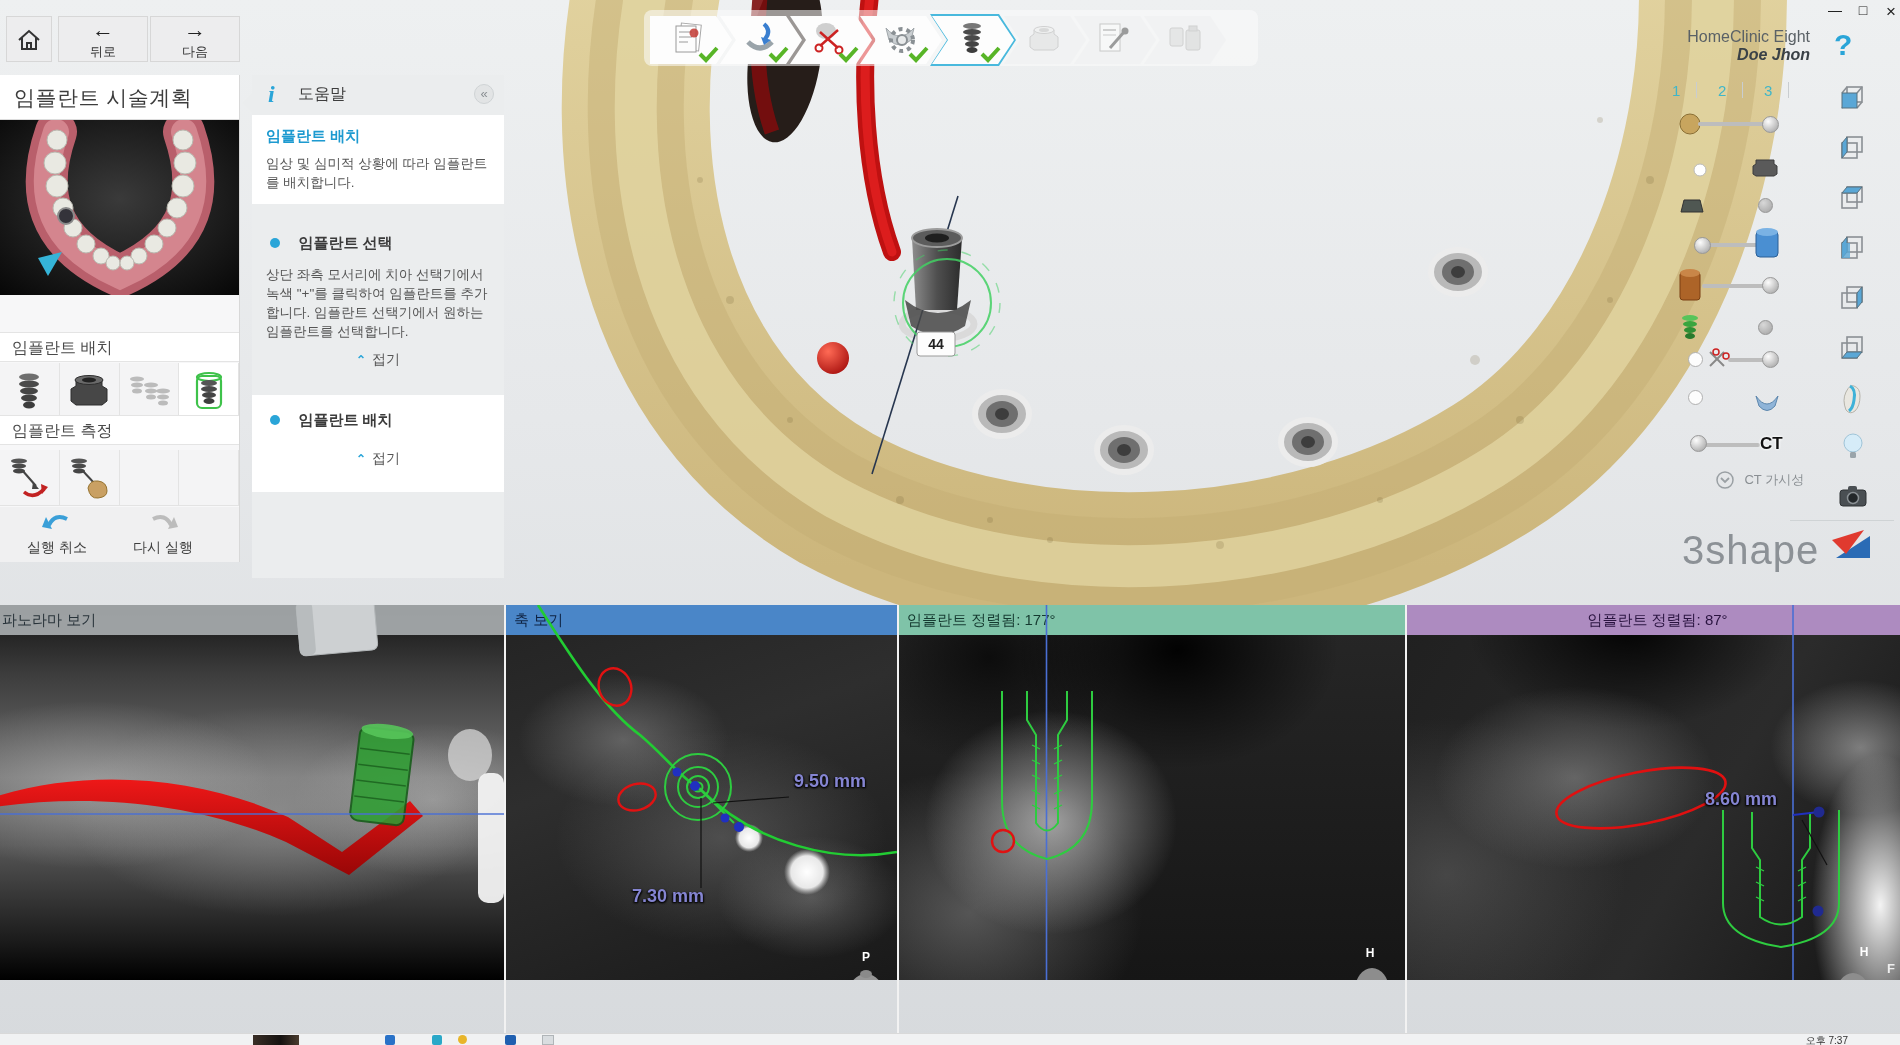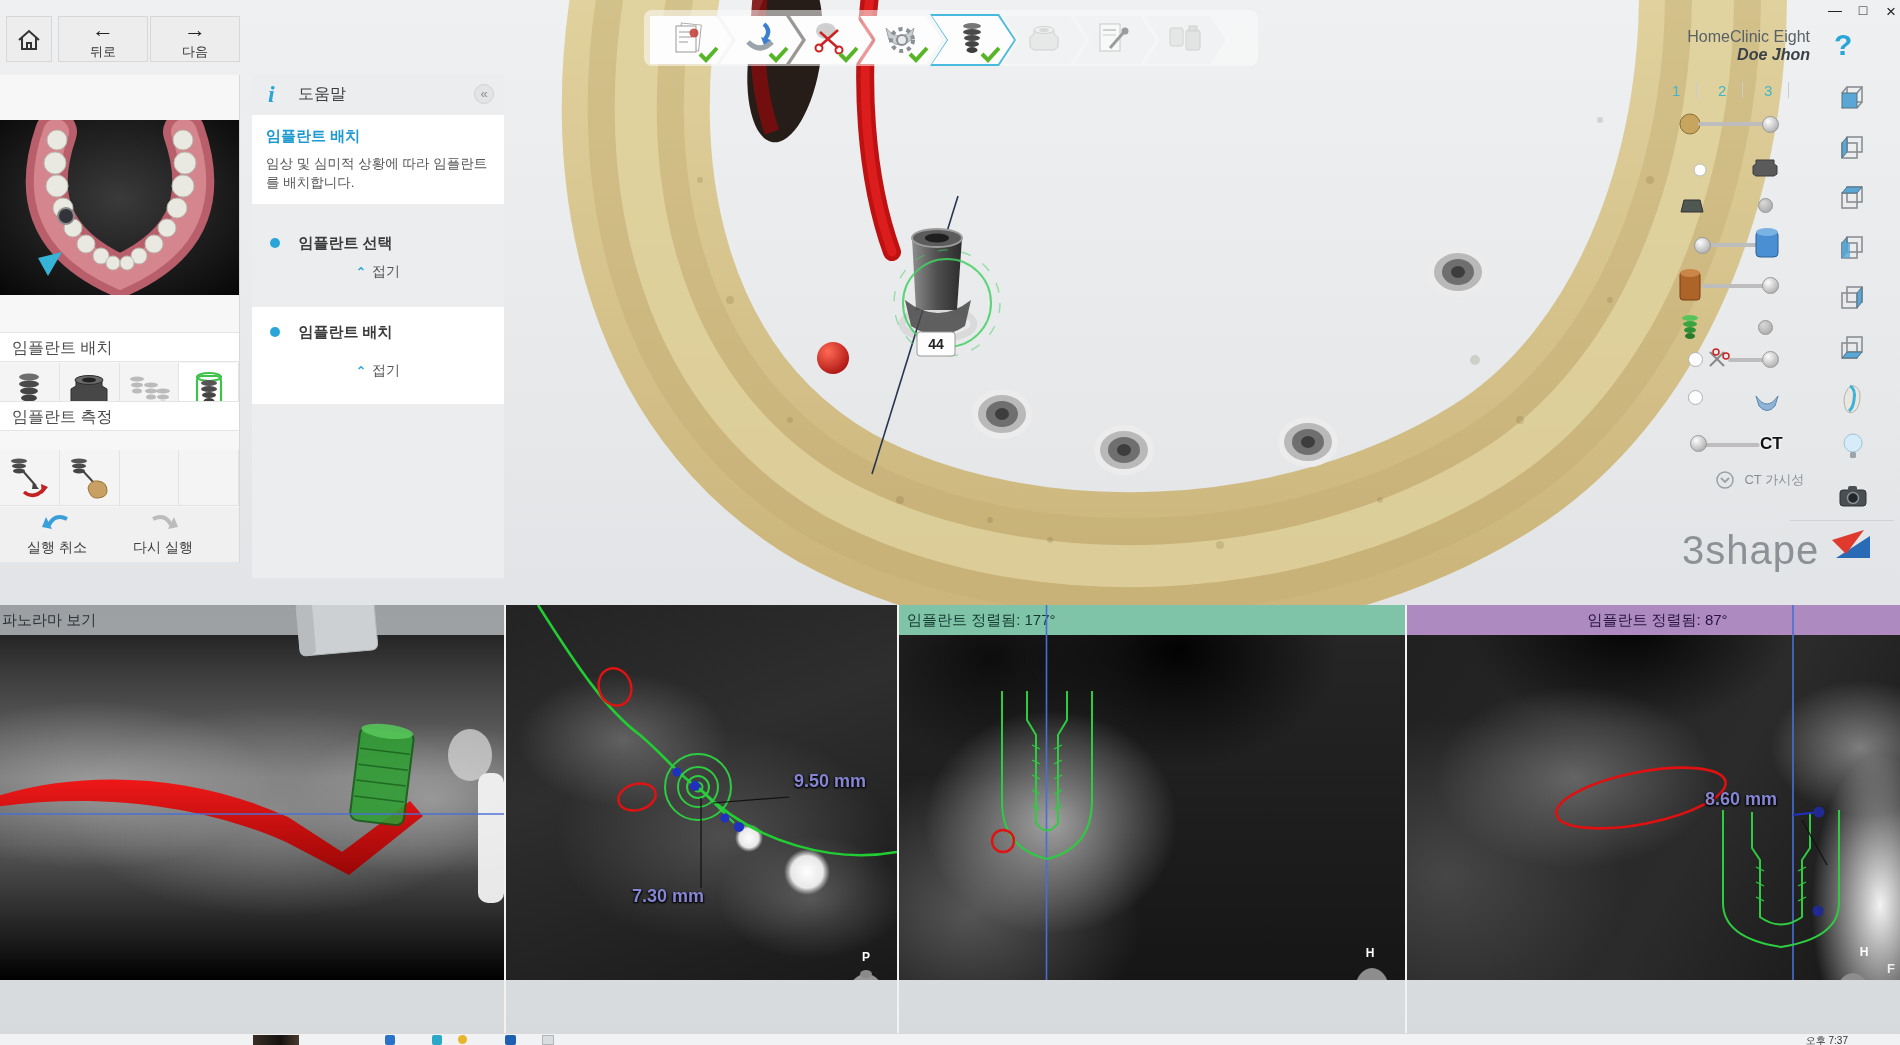--- a/index.html
+++ b/index.html
@@ -471,20 +471,21 @@
 
   <div class="ab" style="left:1682px;top:528px;">
     <span class="brandtxt">3shape</span>
     <svg width="46" height="42" style="vertical-align:-6px;margin-left:6px">
       <polygon points="6,30 40,8 40,30" fill="#2a6bb5"></polygon>
       <polygon points="2,12 34,2 16,26" fill="#e03a2f"></polygon>
     </svg>
   </div>
 
   <div class="ab" id="sidebar">
+    <div class="sb-title">임플란트 시술계획</div>
     <svg class="ab thumb" width="239" height="175" viewBox="0 0 239 175">
       <defs>
           <radialGradient id="tg" cx="0.5" cy="0.45" r="0.75">
         <stop offset="0" stop-color="#3a3a3a"></stop>
             <stop offset="1" stop-color="#060606"></stop>
           </radialGradient>
         </defs>
       <rect width="239" height="175" fill="url(#tg)"></rect>
       <path d="M56,12 C36,70 44,122 120,156 C196,122 204,70 184,12" fill="none" stroke="#b95f6b" stroke-width="42" stroke-linecap="round"></path>
       <path d="M56,12 C36,70 44,122 120,156 C196,122 204,70 184,12" fill="none" stroke="#d4858e" stroke-width="26" stroke-linecap="round"></path>
@@ -546,21 +547,21 @@
         <svg width="34" height="44">
           <rect x="5" y="7" width="24" height="32" rx="5" fill="none" stroke="#3ec24a" stroke-width="2.2"></rect>
           <ellipse cx="17" cy="8" rx="12" ry="4" fill="none" stroke="#3ec24a" stroke-width="2.2"></ellipse>
           <ellipse cx="17" cy="14" rx="8" ry="3" fill="#565656"></ellipse>
             <ellipse cx="17" cy="20" rx="8" ry="3" fill="#4a4a4a"></ellipse>
           <ellipse cx="17" cy="26" rx="7" ry="3" fill="#454545"></ellipse>
             <ellipse cx="17" cy="32" rx="5.5" ry="3" fill="#3f3f3f"></ellipse>
           </svg>
       </div>
     </div>
-    <div class="ab sec-h" style="top:326px">임플란트 측정</div>
+    <div class="ab sec-h" style="top:340px">임플란트 측정</div>
     <div class="ab cellrow" style="top:375px">
       <div class="cell">
         <svg width="42" height="44">
           <ellipse cx="11" cy="5" rx="8" ry="2.5" fill="#555"></ellipse>
             <ellipse cx="11" cy="10" rx="7" ry="2.5" fill="#4a4a4a"></ellipse>
           <ellipse cx="11" cy="15" rx="6" ry="2.5" fill="#454545"></ellipse>
           <line x1="14" y1="14" x2="28" y2="30" stroke="#444" stroke-width="2"></line>
           <polygon points="25,26 31,33 24,33" fill="#444"></polygon>
           <path d="M16,36 q10,8 20,-3" fill="none" stroke="#c22222" stroke-width="3.5"></path>
           <polygon points="33,28 40,31 34,38" fill="#c22222"></polygon>
@@ -602,20 +603,21 @@
       <span>도움말</span>
       <span class="h-col">«</span>
     </div>
     <div class="h-card" style="margin-top:2px">
       <div class="h-title">임플란트 배치</div>
       <div class="h-body">임상 및 심미적 상황에 따라 임플란트를 배치합니다.</div>
     </div>
     <div class="h-sec" style="margin-top:16px">
       <span class="dot"></span>
       <span class="h-sec-t">임플란트 선택</span>
+      <div class="h-body" style="margin-top:12px">상단 좌측 모서리에 치아 선택기에서 녹색 "+"를 클릭하여 임플란트를 추가 합니다. 임플란트 선택기에서 원하는 임플란트를 선택합니다.</div>
       <div class="fold">
         <span class="chev">⌃</span><span>접기</span>
       </div>
     </div>
     <div class="h-card" style="margin-top:8px">
       <div style="padding:4px 0 10px 0">
         <span class="dot"></span>
         <span class="h-sec-t">임플란트 배치</span>
       </div>
       <div class="fold">
@@ -649,20 +651,21 @@
           <line x1="357" y1="178" x2="407" y2="178"></line>
             <line x1="357" y1="194" x2="407" y2="194"></line>
         </g>
       </g>
       <line x1="0" y1="209" x2="504" y2="209" stroke="#4a6fd4" stroke-width="1.6" opacity="0.95"></line>
     </svg>
   </div>
   <div class="gap" style="left:504px"></div>
 
   <div class="panel" id="p2">
+    <div class="phead">축 보기</div>
     <svg class="ov" width="391" height="428" viewBox="0 0 391 428">
       <defs>
           <radialGradient id="wspot" cx="0.5" cy="0.5" r="0.5">
         <stop offset="0" stop-color="#fff"></stop>
             <stop offset="0.7" stop-color="#e8e8e8"></stop>
             <stop offset="1" stop-color="rgba(200,200,200,0)"></stop>
           </radialGradient>
         </defs>
       <circle cx="243" cy="233" r="14" fill="url(#wspot)"></circle>
       <circle cx="301" cy="267" r="23" fill="url(#wspot)"></circle>

